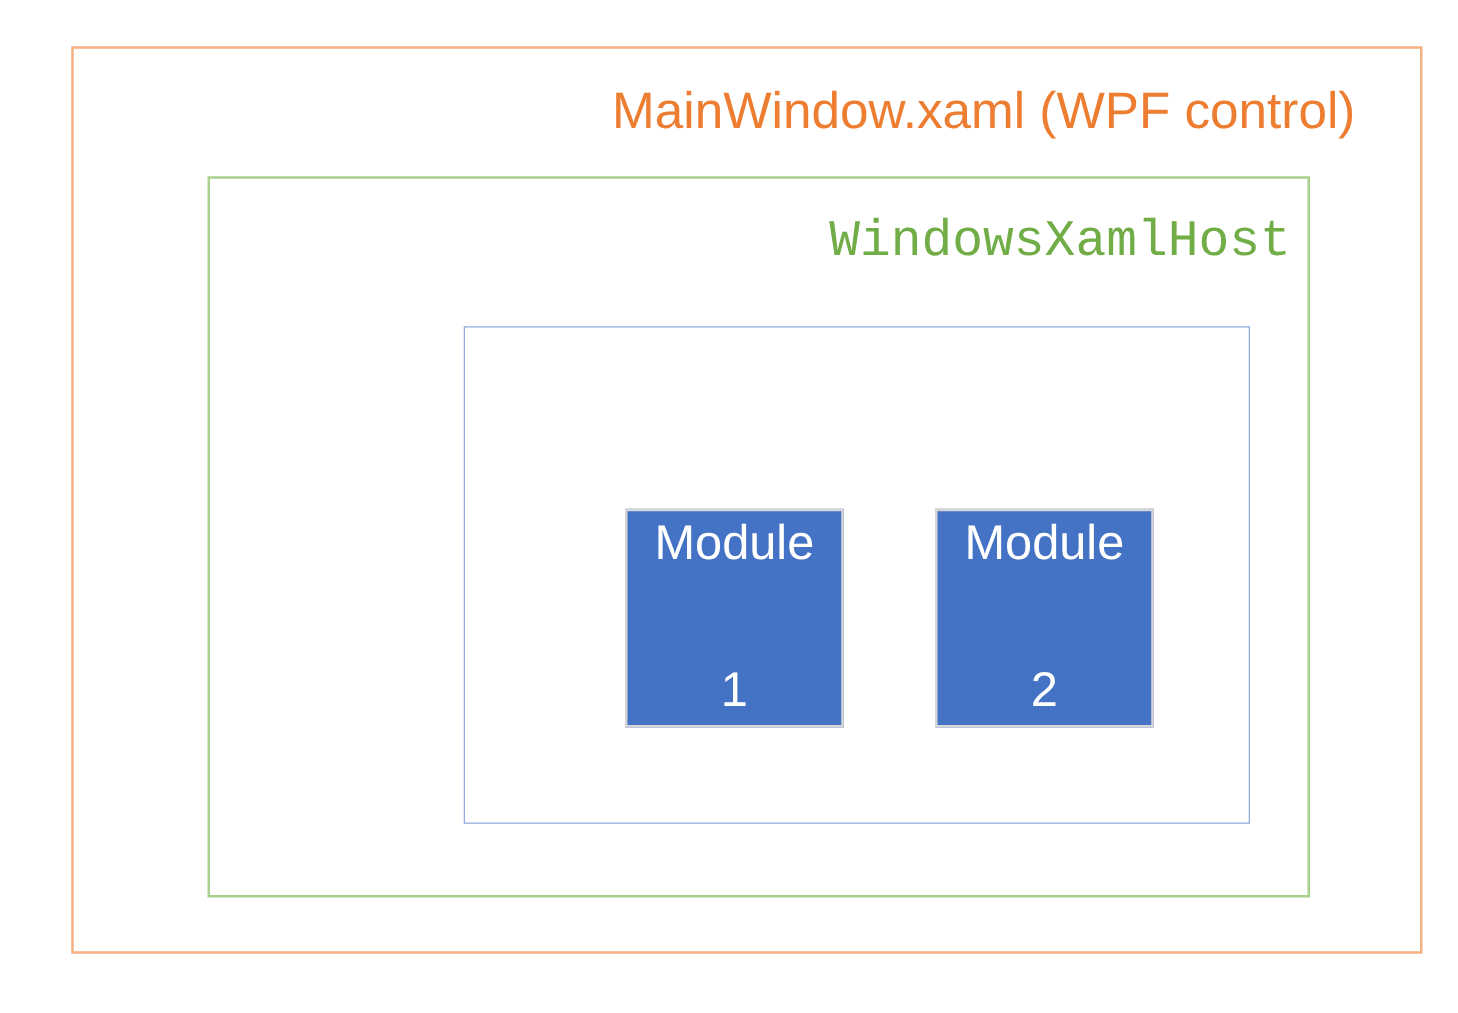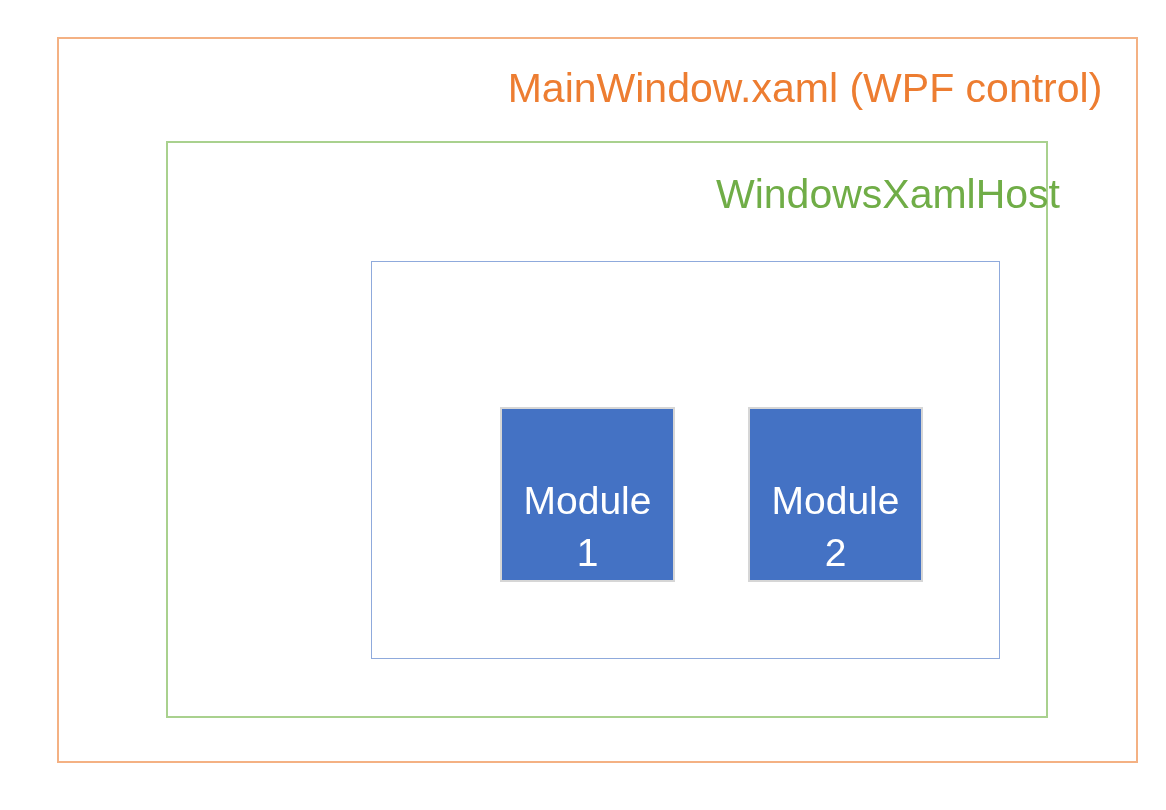--- a/index.html
+++ b/index.html
@@ -38,42 +38,42 @@
   .box-label {
     position: absolute;
     white-space: nowrap;
     line-height: 1.0;
     transform: translateX(-50%);
   }
   .outer-label {
     left: 787px; top: 68px;
     font-size: 41px;
     color: #ED7D31;
-    margin-left: 18px;
   }
   .host-label {
-    left: 888px; top: 174px;
+    left: 848px; top: 174px;
     font-size: 41px;
     color: #70AD47;
+    font-family: Liberation Mono, monospace;
   }
   .shell-label {
     left: 629px; top: 306px;
     font-size: 38px;
     color: #4472C4;
   }
   .module {
     position: absolute;
     width: 175px; height: 175px;
     background: #4472C4;
     border: 2px solid #D6D6D6;
     box-sizing: border-box;
     display: flex;
     flex-direction: column;
     align-items: center;
-    justify-content: flex-end;
+    justify-content: space-between;
     color: #ffffff;
     font-size: 39px;
     line-height: 1.35;
     text-align: center;
   }
   .module-1 { left: 500px; top: 407px; }
   .module-2 { left: 748px; top: 407px; }
 </style>
 </head>
 <body>

